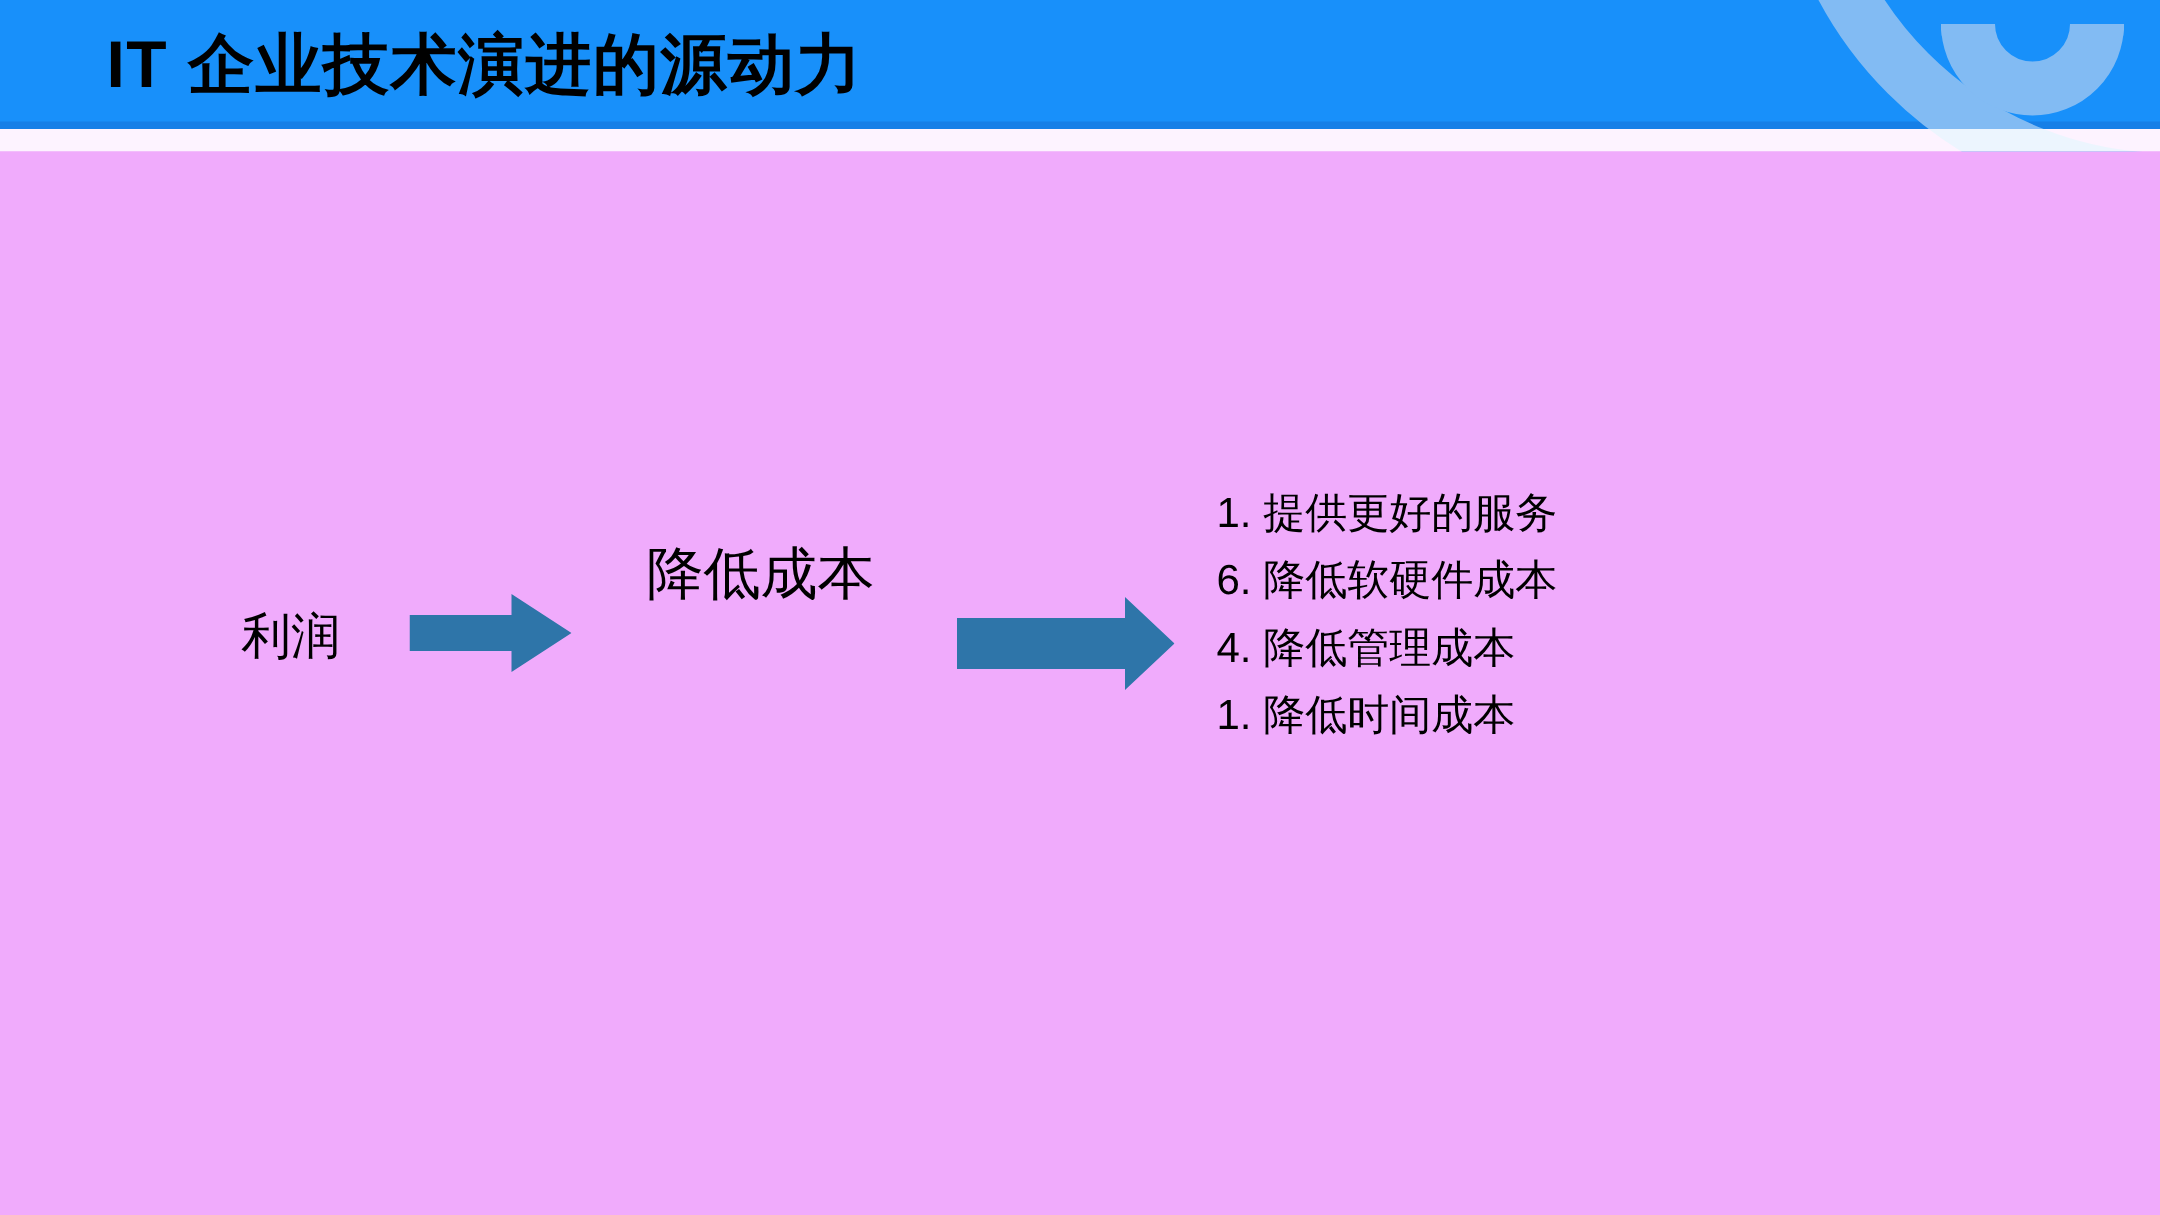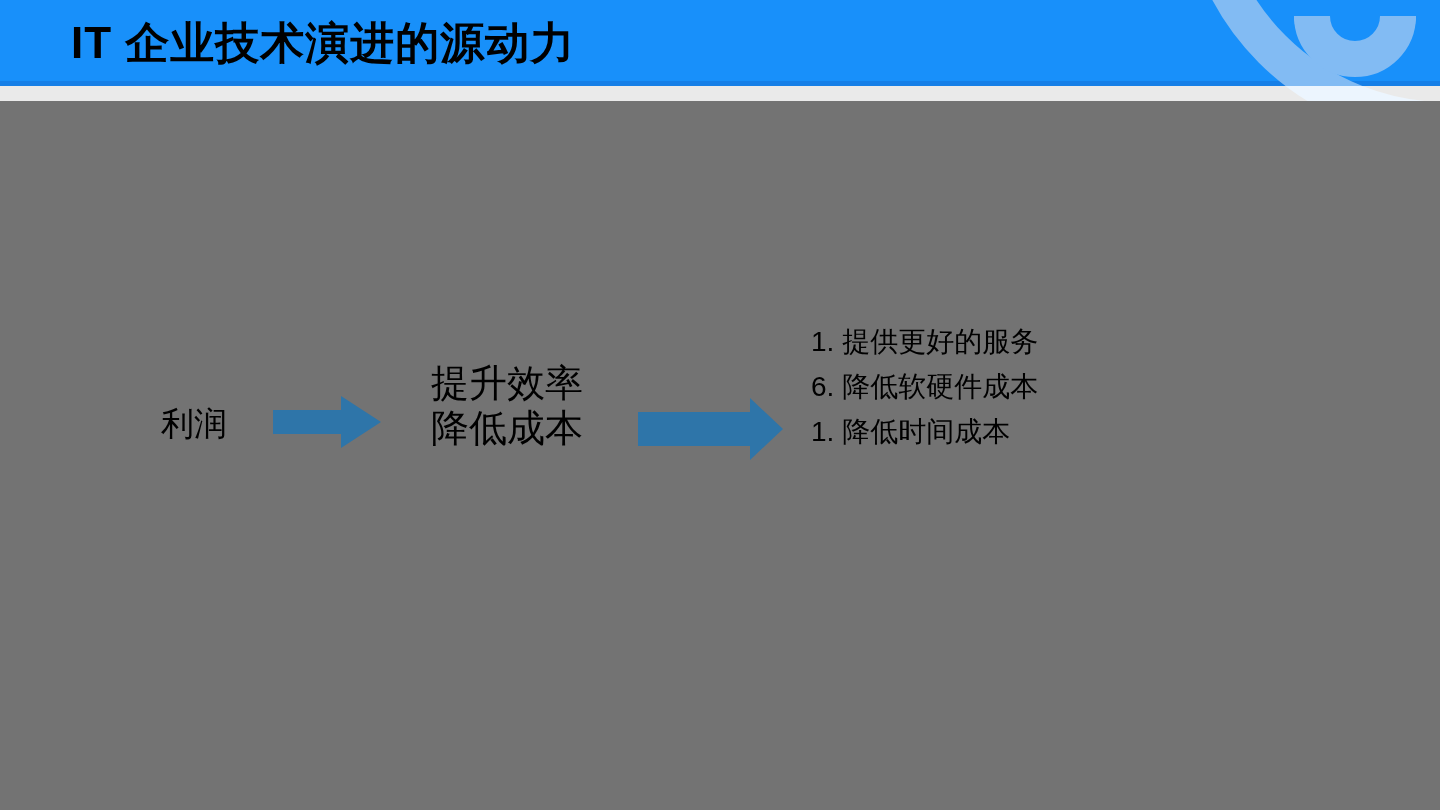--- a/index.html
+++ b/index.html
@@ -3,21 +3,21 @@
 <meta charset="utf-8">
 <style>
   * { margin: 0; padding: 0; box-sizing: border-box; }
   html, body { width: 1440px; height: 810px; }
   body { font-family: "Liberation Sans", sans-serif; background: #ffffff; }
 
   .slide {
     position: relative;
     width: 1440px;
     height: 810px;
-    background: #737373;
+    background: #f0abfc;
     overflow: hidden;
   }
 
   
   .header {
     position: absolute;
     top: 0; left: 0;
     width: 1440px;
     height: 101px;
   }
@@ -102,29 +102,29 @@
 
   <main>
 
     <div class="flow-source">利润</div>
 
     <svg class="arrow arrow-1" width="108" height="52" viewBox="0 0 108 52" aria-hidden="true">
       <polygon points="0,14 68,14 68,0 108,26 68,52 68,38 0,38"></polygon>
     </svg>
 
     <div class="flow-drivers">
-      <div>提升效率</div>
       <div>降低成本</div>
     </div>
 
     <svg class="arrow arrow-2" width="145" height="62" viewBox="0 0 145 62" aria-hidden="true">
       <polygon points="0,14 112,14 112,0 145,31 112,62 112,48 0,48"></polygon>
     </svg>
 
     <ol class="flow-outcomes">
       <li>1. 提供更好的服务</li>
       <li>6. 降低软硬件成本</li>
+      <li>4. 降低管理成本</li>
       <li>1. 降低时间成本</li>
     </ol>
 
   </main>
 
 </div>
 
 </body></html>

